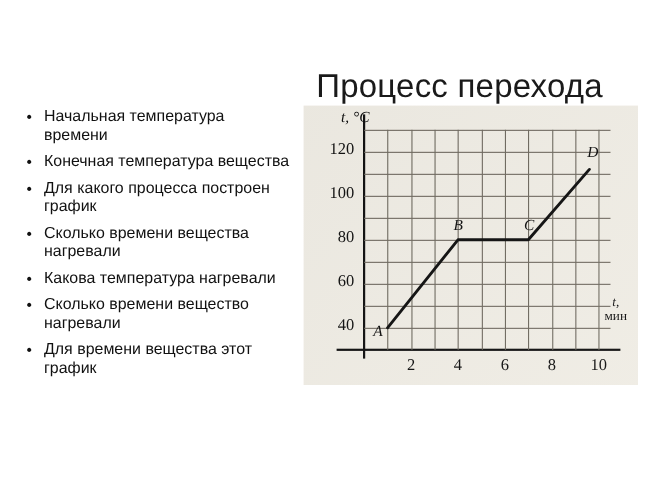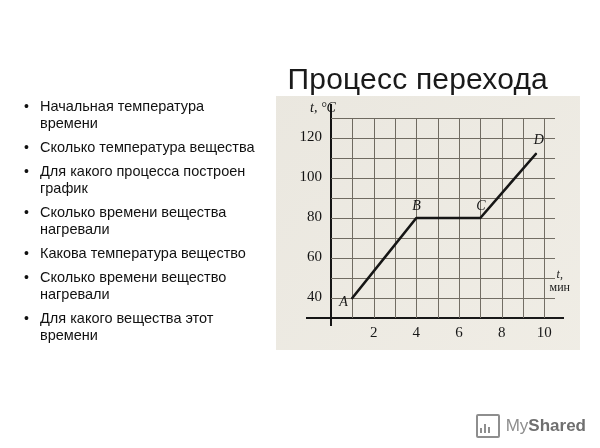--- a/index.html
+++ b/index.html
@@ -192,41 +192,41 @@
 
   <div id="title">Процесс перехода</div>
 
   <div id="bullets">
     <div class="bullet">
       <span class="dot">•</span>
       <span>Начальная температура времени</span>
     </div>
     <div class="bullet">
       <span class="dot">•</span>
-      <span>Сколько температура вещества</span>
+      <span>Конечная температура вещества</span>
     </div>
     <div class="bullet">
       <span class="dot">•</span>
       <span>Для какого процесса построен график</span>
     </div>
     <div class="bullet">
       <span class="dot">•</span>
       <span>Сколько времени вещества нагревали</span>
     </div>
     <div class="bullet">
       <span class="dot">•</span>
-      <span>Какова температура вещество</span>
+      <span>Какова температура нагревали</span>
     </div>
     <div class="bullet">
       <span class="dot">•</span>
       <span>Сколько времени вещество нагревали</span>
     </div>
     <div class="bullet">
       <span class="dot">•</span>
-      <span>Для какого вещества этот времени</span>
+      <span>Для времени вещества этот график</span>
     </div>
   </div>
 
   <div id="chart-wrap">
     <div id="ylab">t, °C</div>
     <div id="yaxis"></div>
     <div id="xaxis"></div>
     <div id="plot">
         <div class="gridline gv" style="left: 21.3333px;"></div>
         <div class="gridline gv" style="left: 42.6667px;"></div>
@@ -271,22 +271,14 @@
         <div class="pt-label" style="left: 63.3333px; top: 198px;">A</div>
         <div class="pt-label" style="left: 136.333px; top: 102px;">B</div>
         <div class="pt-label" style="left: 200.333px; top: 102px;">C</div>
         <div class="pt-label" style="left: 257.8px; top: 36px;">D</div>
       </div>
     <svg id="curve">
       <polyline id="curve-line" fill="none" stroke="#111111" stroke-width="2.6" stroke-linejoin="round" stroke-linecap="round" points="76.3,202.0 140.3,122.0 204.3,122.0 259.8,58.0"></polyline>
     </svg>
   </div>
 
-  <div id="logo">
-    <div class="mark">
-        <i></i>
-        <i></i>
-        <i></i>
-      </div>
-    <div id="logo-text"><span>My</span><b>Shared</b></div>
-  </div>
 
 </div>
 
 </body></html>

